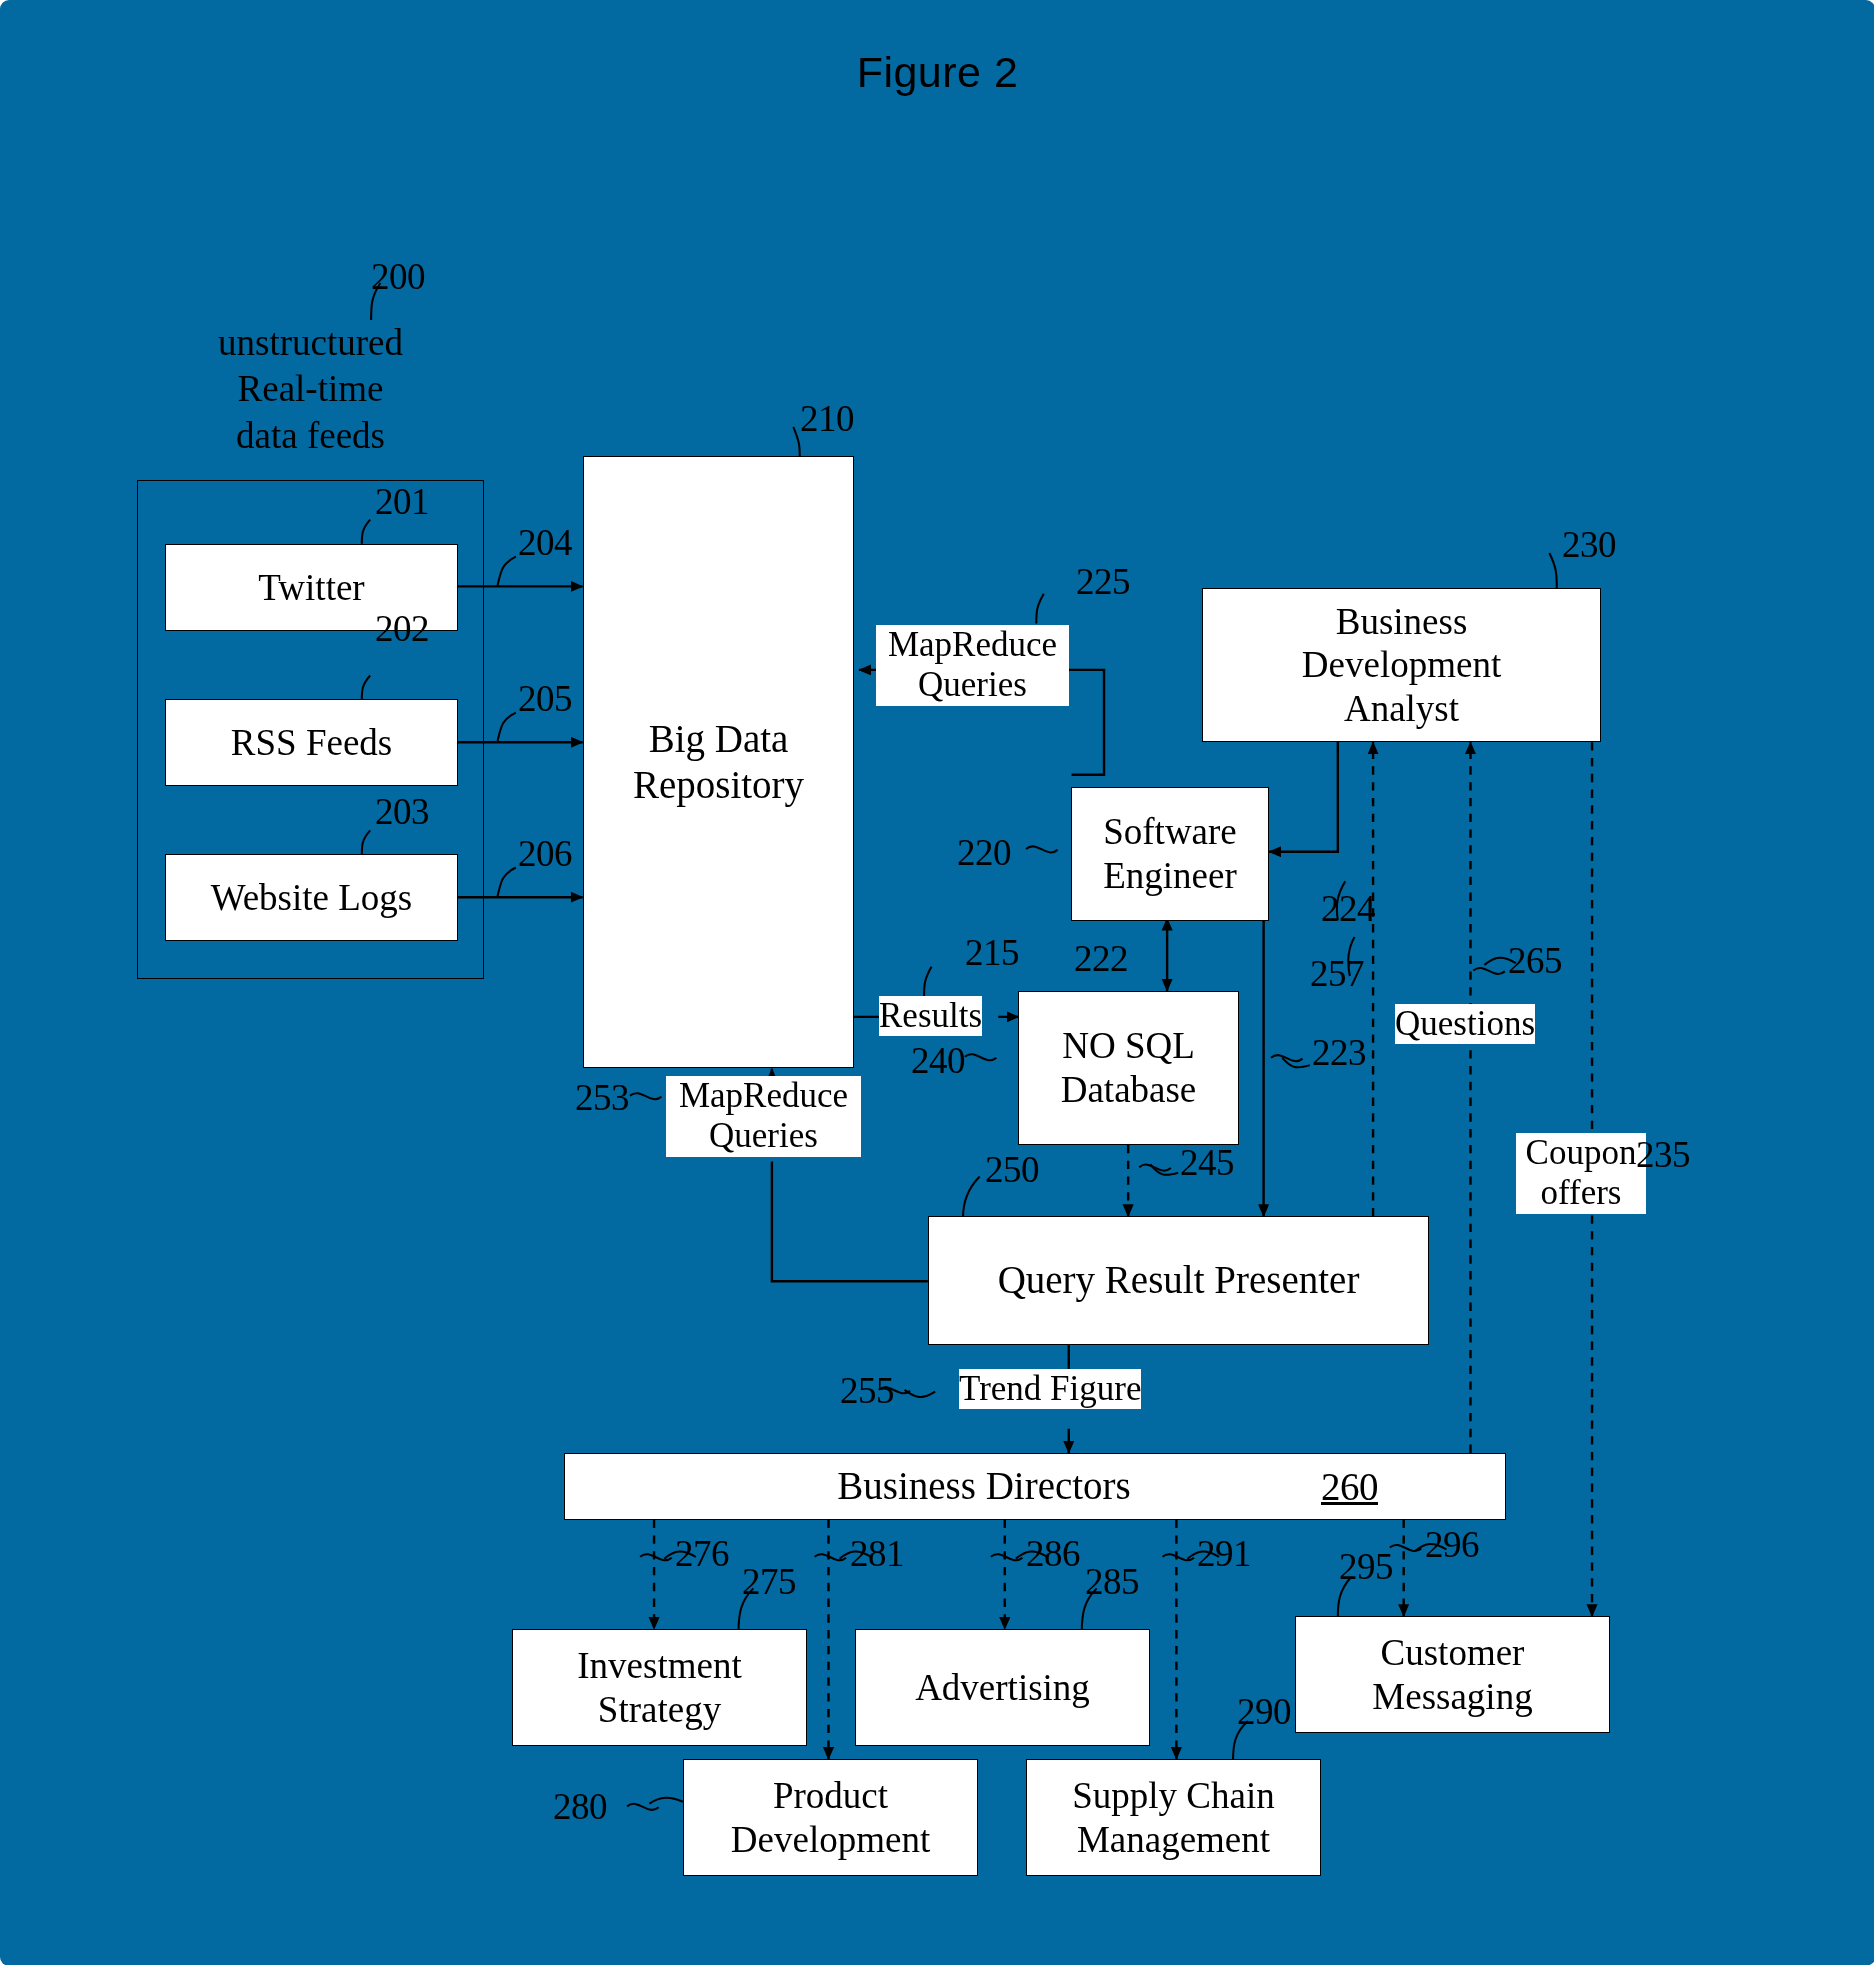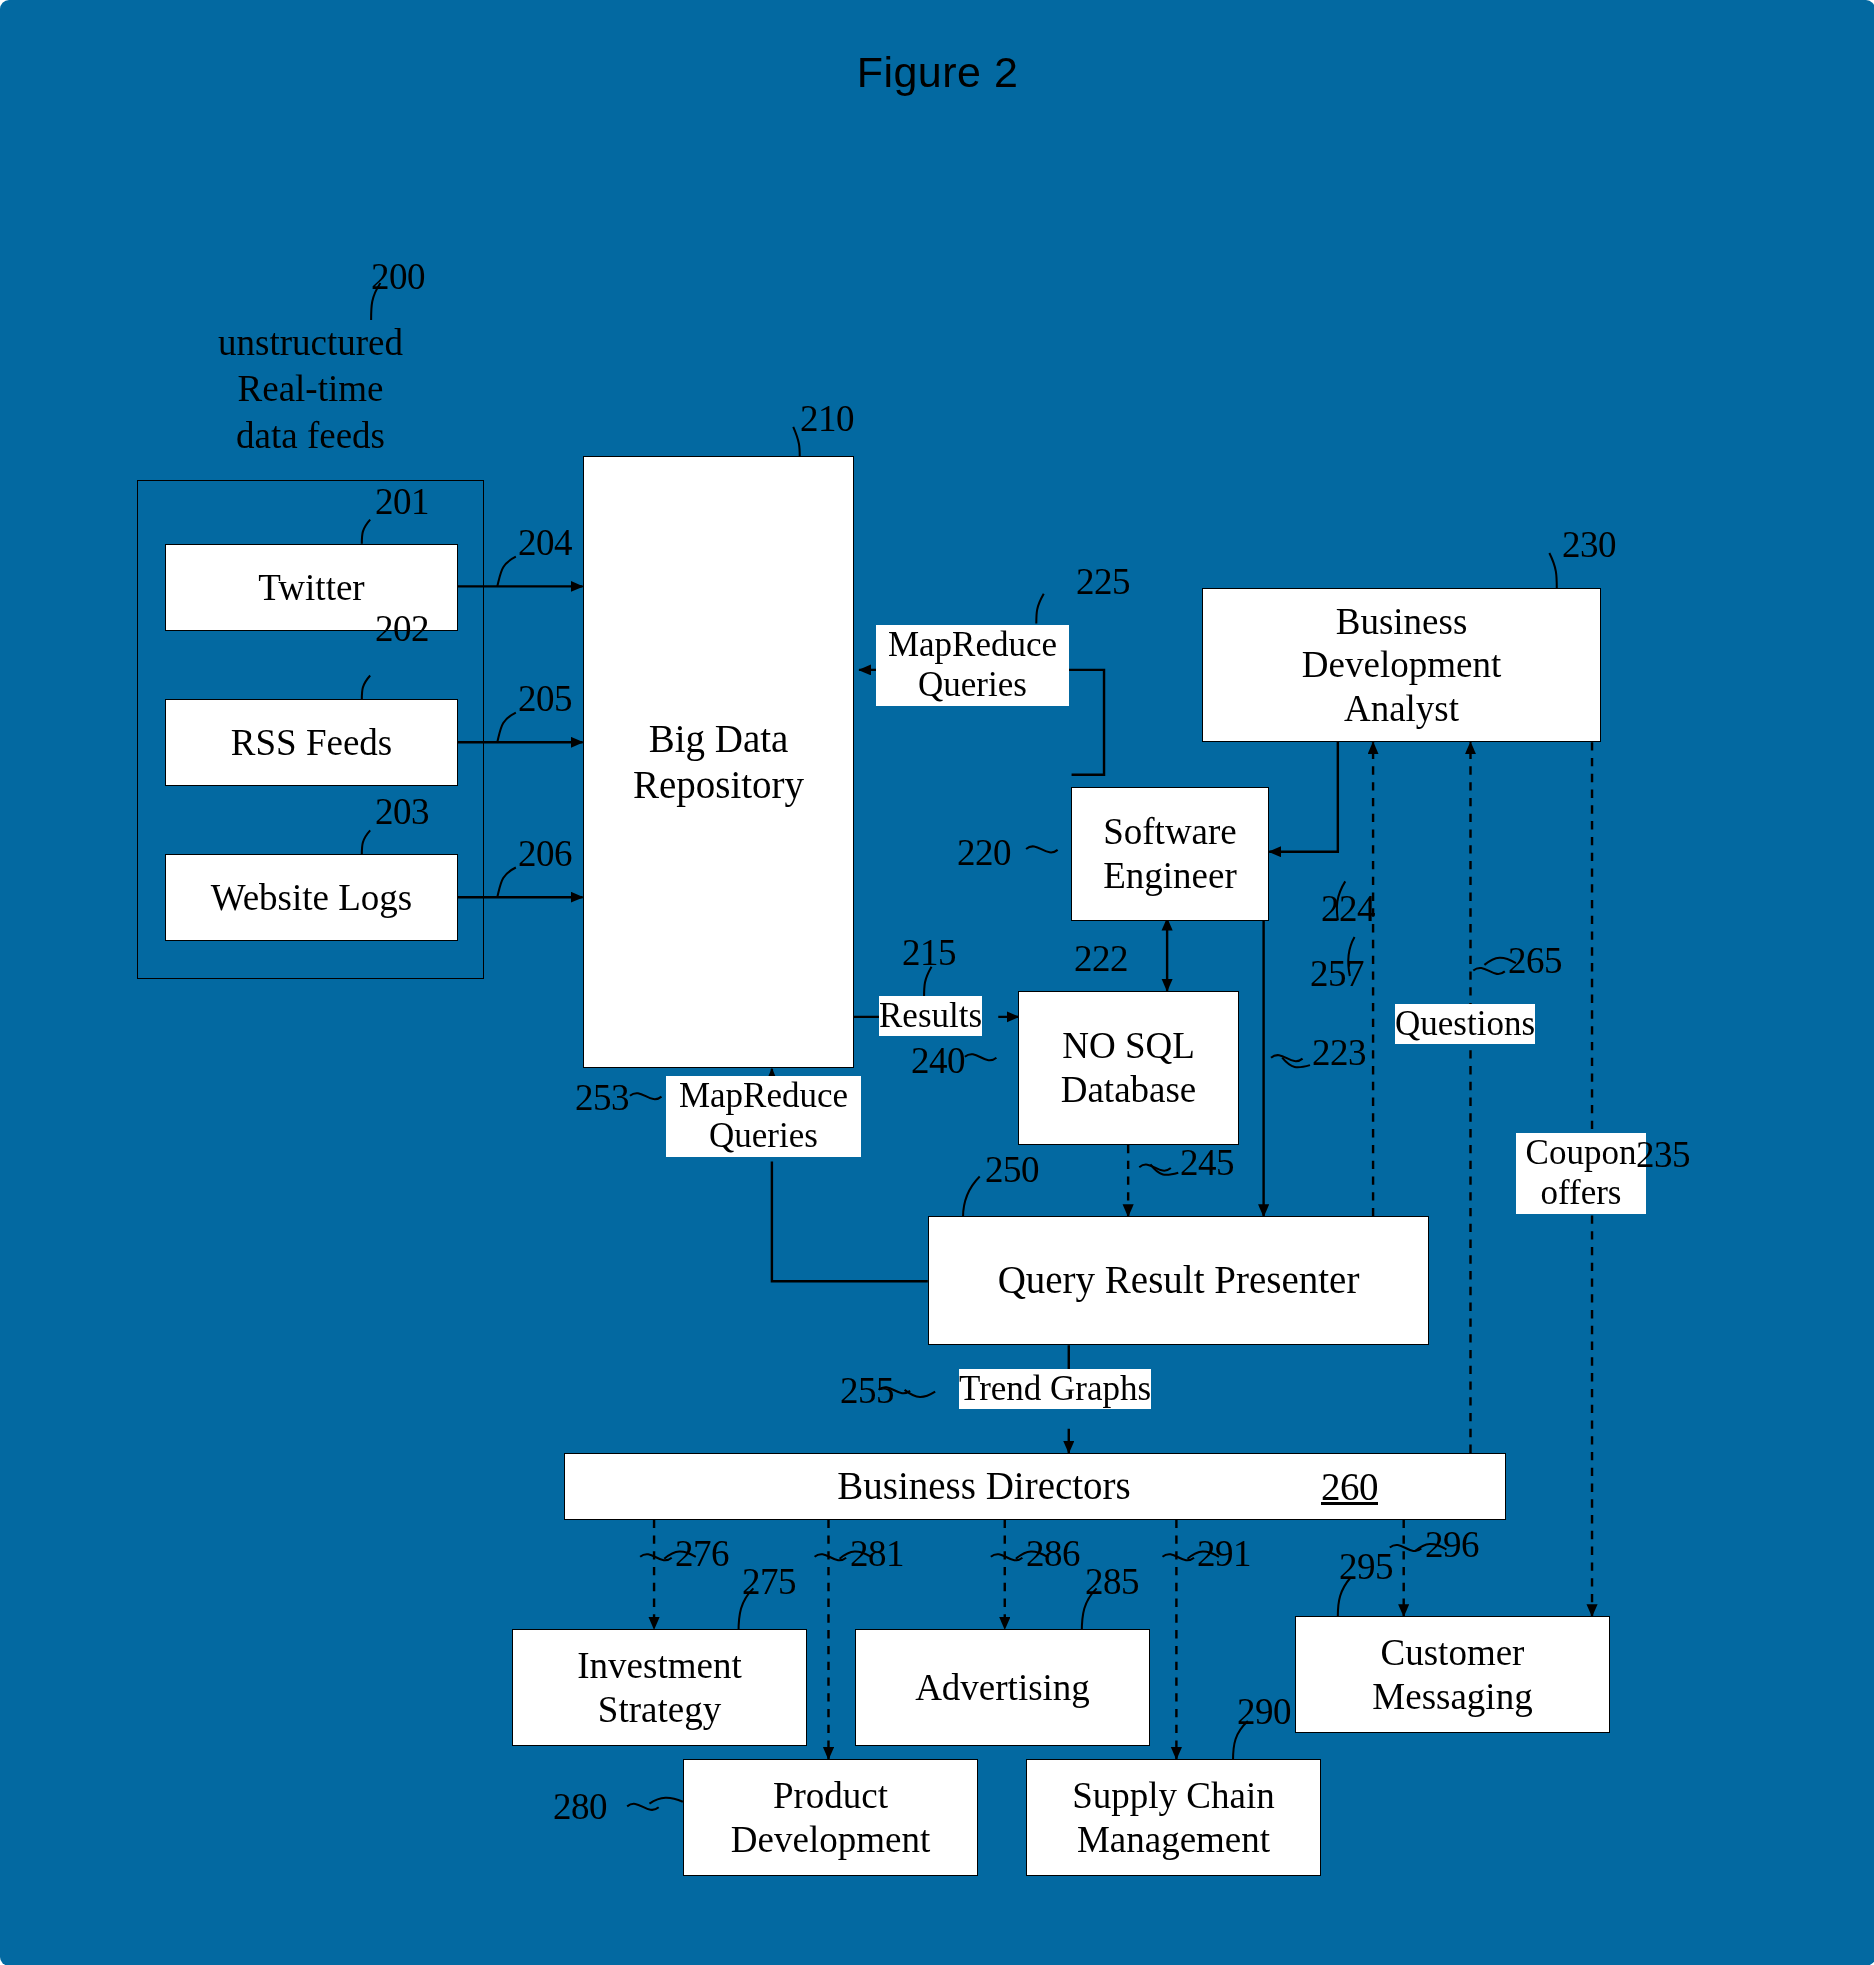--- a/index.html
+++ b/index.html
@@ -278,26 +278,26 @@
 
   <div class="node" style="left:1295px; top:1616px; width:315px; height:117px;">
     <span>Customer<br>Messaging</span>
   </div>
   <div class="ref" style="left:1339px; top:1545px;">295</div>
 
   <div class="lbl" style="left:876px; top:625px; width:193px;">MapReduce<br>Queries</div>
   <div class="ref" style="left:1076px; top:560px;">225</div>
 
   <div class="lbl" style="left:879px; top:996px;">Results</div>
-  <div class="ref" style="left:902px; top:931px;">215</div>
+  <div class="ref" style="left:965px; top:931px;">215</div>
 
   <div class="lbl" style="left:666px; top:1076px; width:195px;">MapReduce<br>Queries</div>
   <div class="ref" style="left:575px; top:1076px;">253</div>
 
-  <div class="lbl" style="left:959px; top:1369px;">Trend Graphs</div>
+  <div class="lbl" style="left:959px; top:1369px;">Trend Figure</div>
   <div class="ref" style="left:840px; top:1369px;">255</div>
 
   <div class="lbl" style="left:1395px; top:1004px;">Questions</div>
   <div class="ref" style="left:1508px; top:939px;">265</div>
 
   <div class="lbl" style="left:1516px; top:1133px; width:130px;">Coupon<br>offers</div>
   <div class="ref" style="left:1636px; top:1133px;">235</div>
 
   <div class="ref" style="left:1074px; top:937px;">222</div>
   <div class="ref" style="left:1312px; top:1031px;">223</div>

